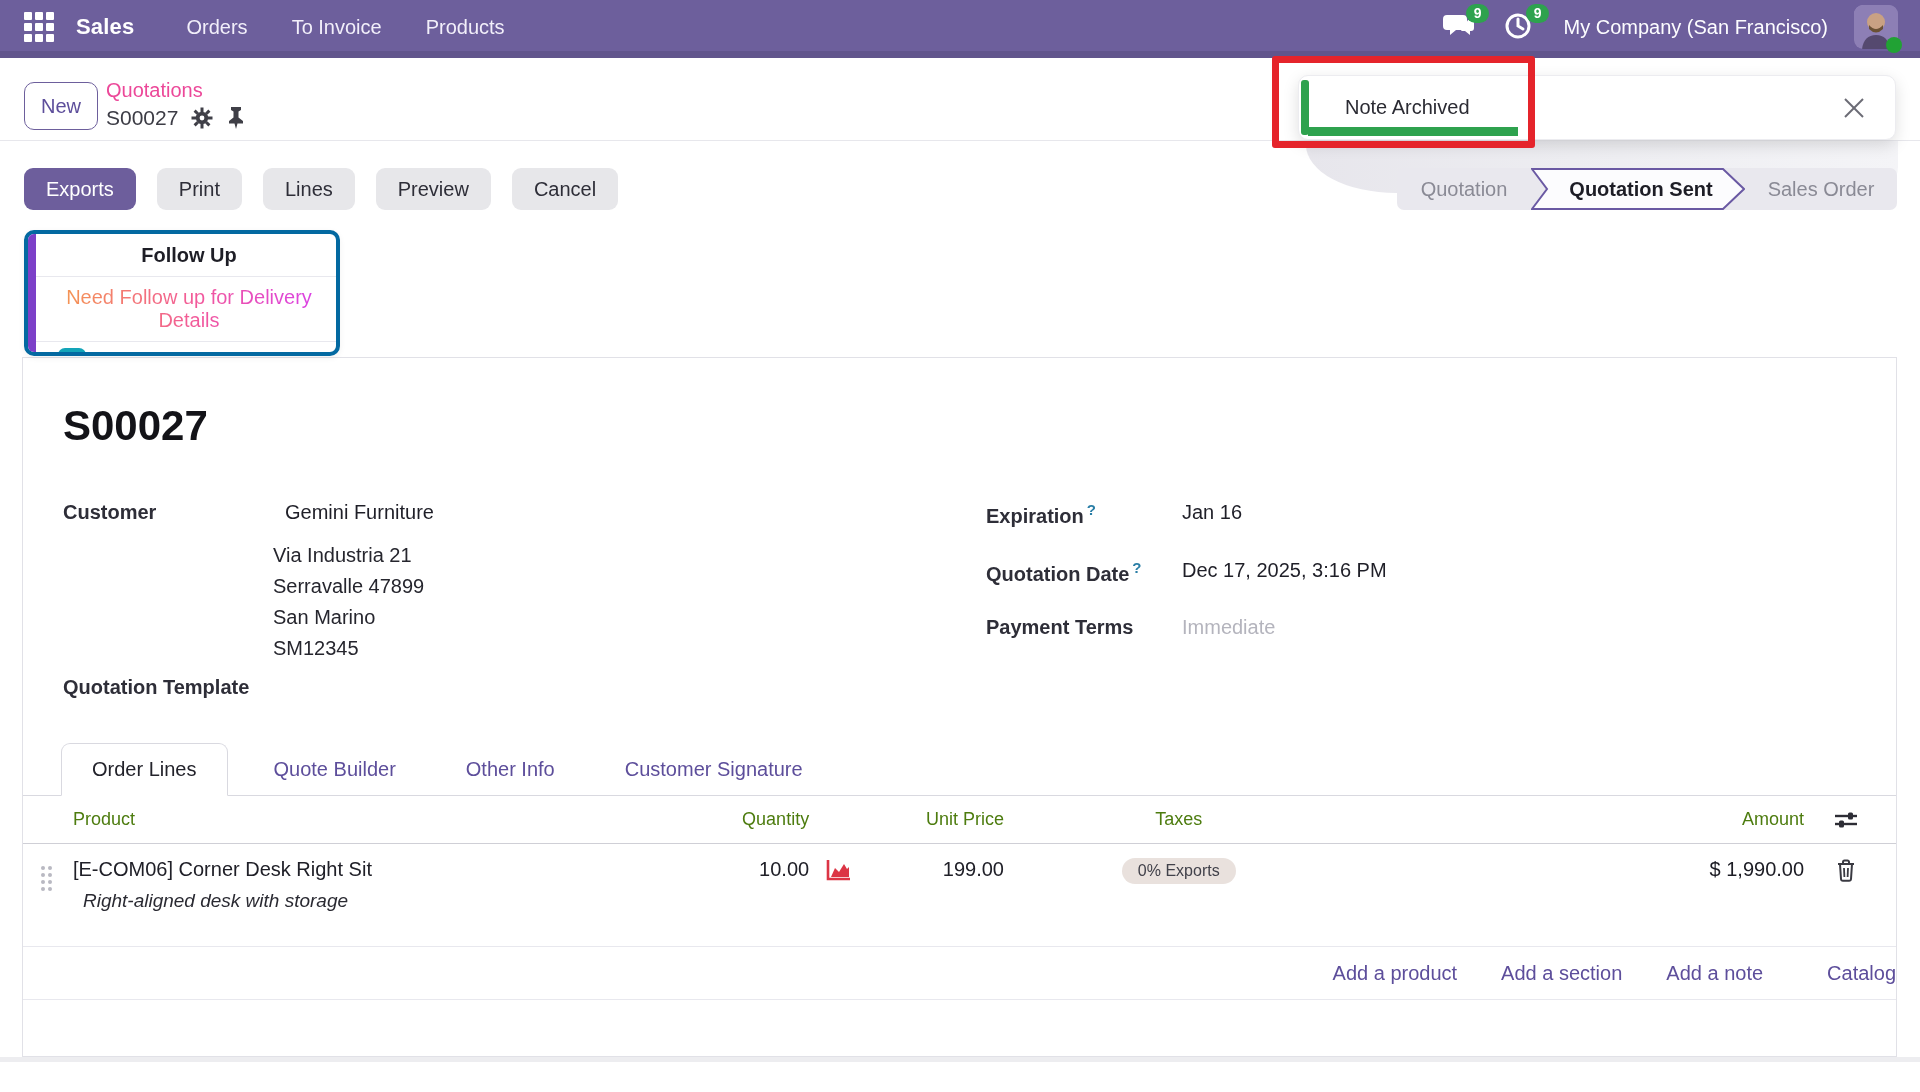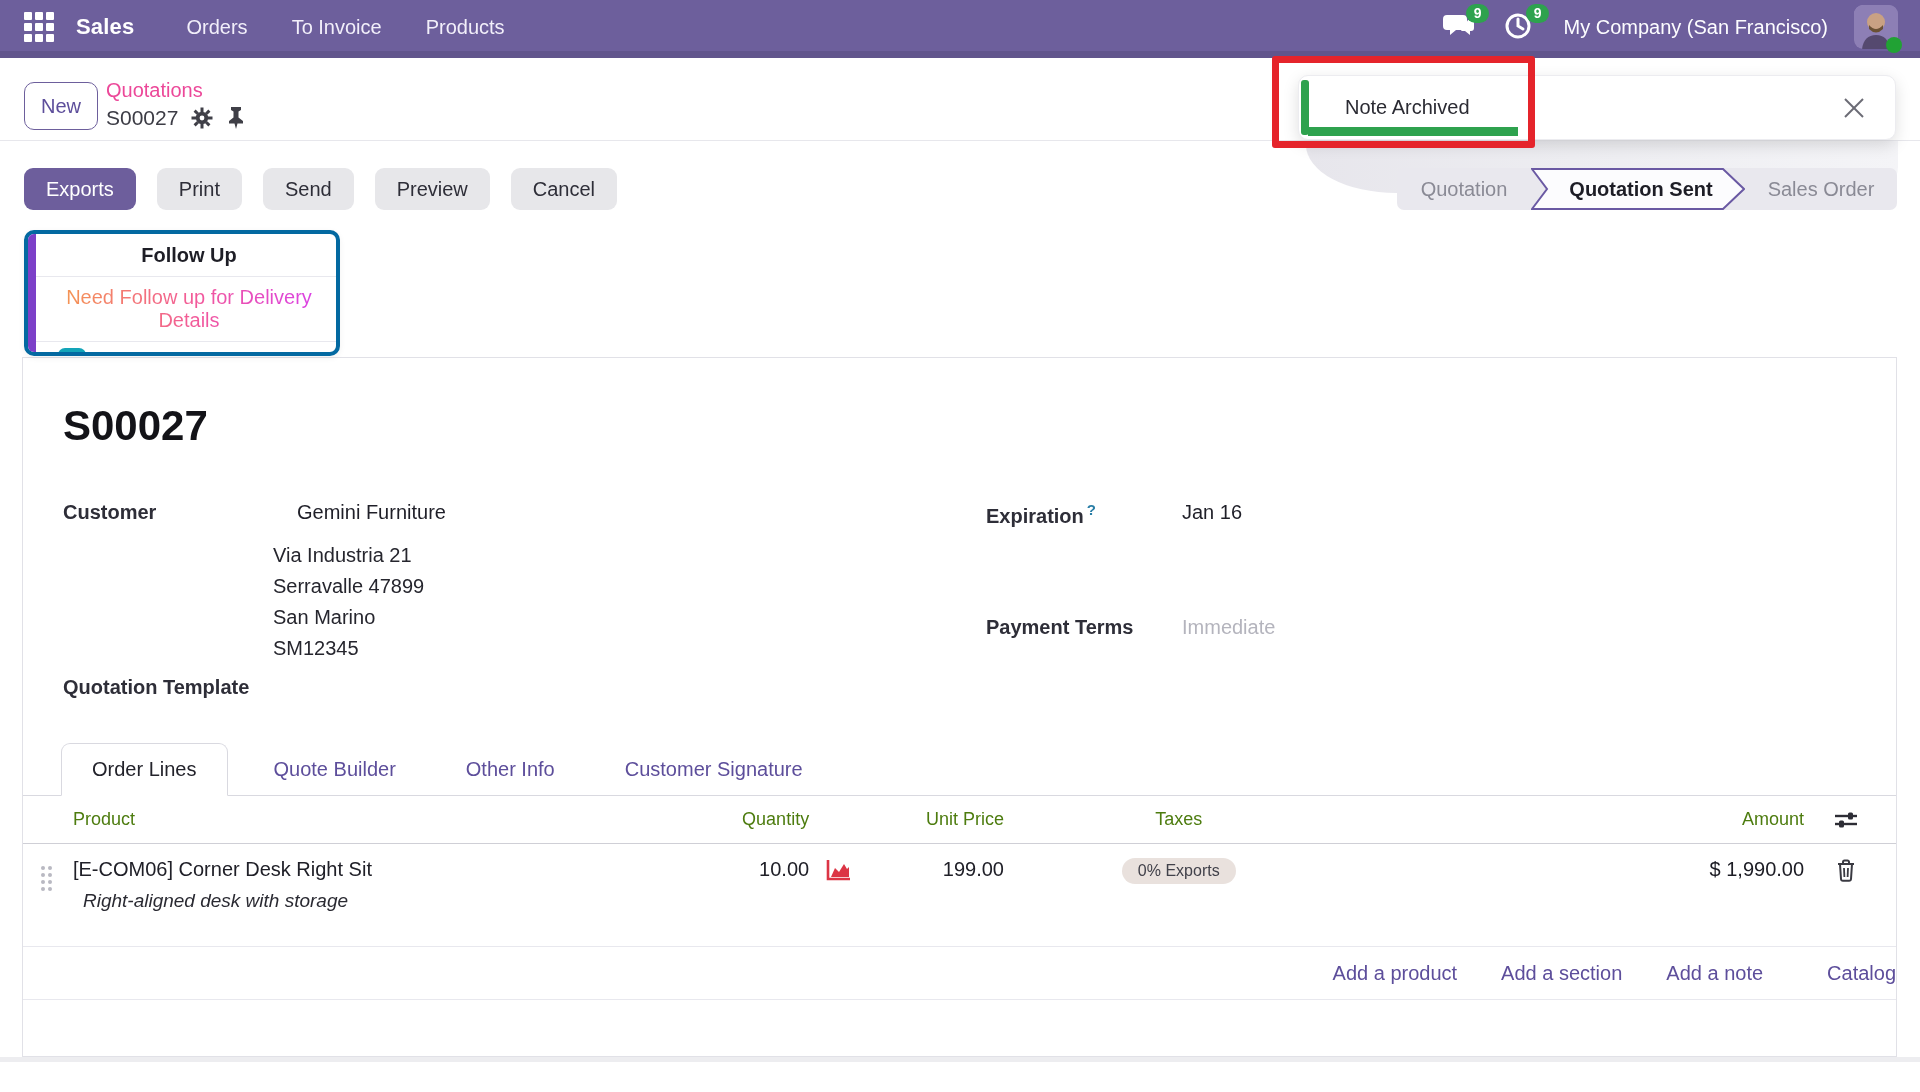--- a/index.html
+++ b/index.html
@@ -235,21 +235,21 @@
         <line x1="24" y1="6" x2="6" y2="24" stroke="#6b6b75" stroke-width="2"></line>
       </svg>
     </div>
   </div>
   <div class="annotation-box"></div>
 
   <div class="control-row">
     <div class="action-buttons">
       <button class="btn btn-primary">Exports</button>
       <button class="btn btn-secondary">Print</button>
-      <button class="btn btn-secondary">Send</button>
+      <button class="btn btn-secondary">Lines</button>
       <button class="btn btn-secondary">Preview</button>
       <button class="btn btn-secondary">Cancel</button>
     </div>
 
     <div class="statusbar">
       <div class="step step-first">Quotation</div>
       <div class="step-active">
         <svg viewBox="0 0 214 42" preserveAspectRatio="none">
           <path d="M1 1 L192 1 L213 21 L192 41 L1 41 L16 21 Z" fill="#fcfcfe" stroke="#6a59a3" stroke-width="2"></path>
         </svg>
@@ -275,38 +275,42 @@
           <circle cx="18" cy="5.5" r="3.2" fill="#6c5b9e"></circle>
           <path d="M15.5 10.5 q7.5 -1 7.5 6.5 h-7 q0 -4 -2.5 -6z" fill="#6c5b9e"></path>
         </svg>
       </div>
     </div>
   </div>
 
   <div class="sheet">
     <h1>S00027</h1>
 
-    <div class="field-row" style="left:40px; top:143px;gap:12px;">
+    <div class="field-row" style="left:40px; top:143px;">
       <div class="field-label">Customer</div>
       <div class="field-value" style="margin-left:6px;">Gemini Furniture</div>
     </div>
     <div class="address">
       <div>Via Industria 21</div>
       <div>Serravalle 47899</div>
       <div>San Marino</div>
       <div>SM12345</div>
     </div>
     <div class="field-row" style="left:40px; top:318px;">
       <div class="field-label">Quotation Template</div>
       <div class="field-value"></div>
     </div>
 
     <div class="field-row" style="left:963px; top:143px;">
       <div class="field-label-r"><span>Expiration</span><sup class="help-sup">?</sup></div>
       <div class="field-value">Jan 16</div>
+    </div>
+    <div class="field-row" style="left:963px; top:201px;">
+      <div class="field-label-r"><span>Quotation Date</span><sup class="help-sup">?</sup></div>
+      <div class="field-value">Dec 17, 2025, 3:16 PM</div>
     </div>
     <div class="field-row" style="left:963px; top:258px;">
       <div class="field-label-r">Payment Terms</div>
       <div class="field-value placeholder">Immediate</div>
     </div>
 
     <div class="sheet-lower">
       <div class="tabs">
         <div class="tab active">Order Lines</div>
         <div class="tab">Quote Builder</div>

